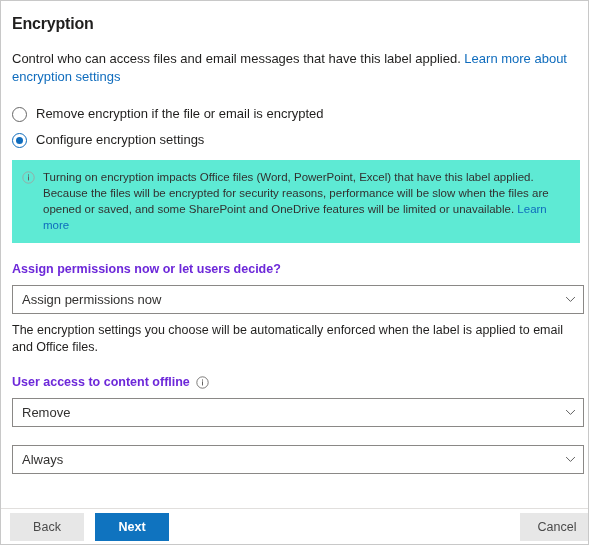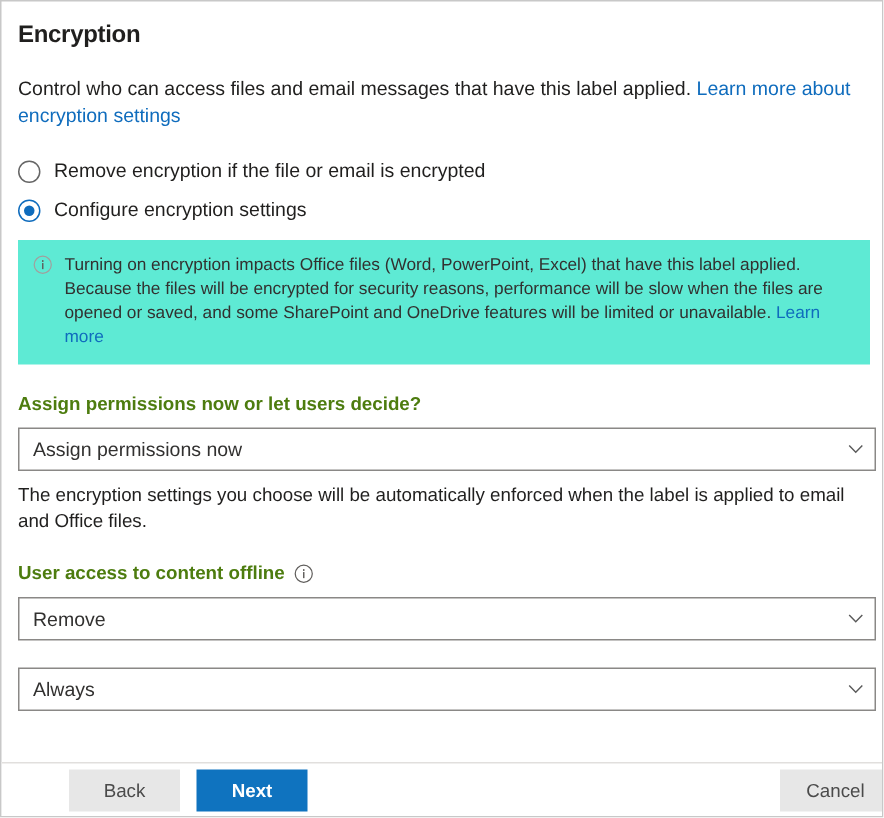--- a/index.html
+++ b/index.html
@@ -117,21 +117,21 @@
     line-height: 16px;
   }
 
   
   .field-block { margin-top: 18px; margin-left: 1px; }
   .field-label-row {
     display: flex;
     align-items: center;
     font-size: 12.5px;
     font-weight: bold;
-    color: #4d7c0f;
+    color: #6d28d9;
     line-height: 16px;
   }
   .info-icon-inline { margin-left: 6px; display: inline-flex; align-items: center; }
 
   .select-wrap {
     position: relative;
     width: 572px;
     height: 29px;
     margin-top: 8px;
     border: 1px solid #8a8886;
@@ -185,21 +185,20 @@
     cursor: pointer;
     box-sizing: border-box;
     padding: 0 14px;
     display: inline-flex;
     align-items: center;
     justify-content: center;
   }
   .btn-secondary {
     background: #e7e7e7;
     color: #4a4a4a;
-    margin-left: 36px;
   }
   .btn-primary {
     background: #0f73bf;
     color: #ffffff;
     font-weight: bold;
     margin-left: 11px;
   }
   .btn-cancel {
     position: absolute;
     right: -6px;

